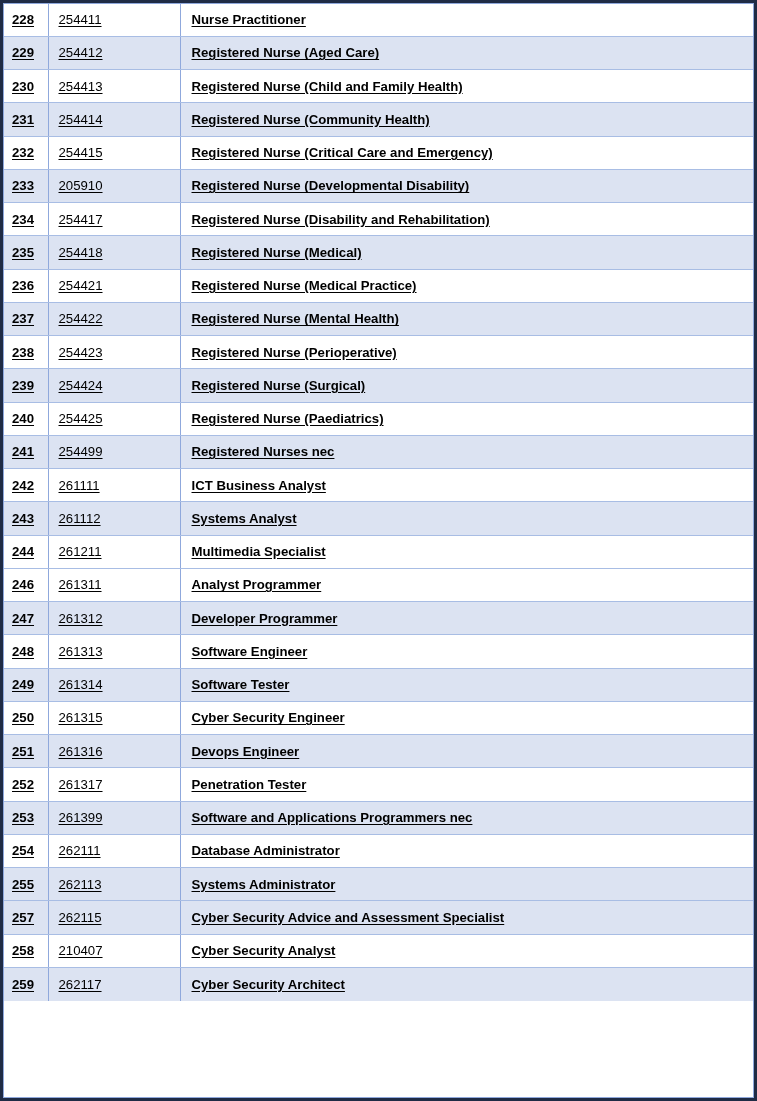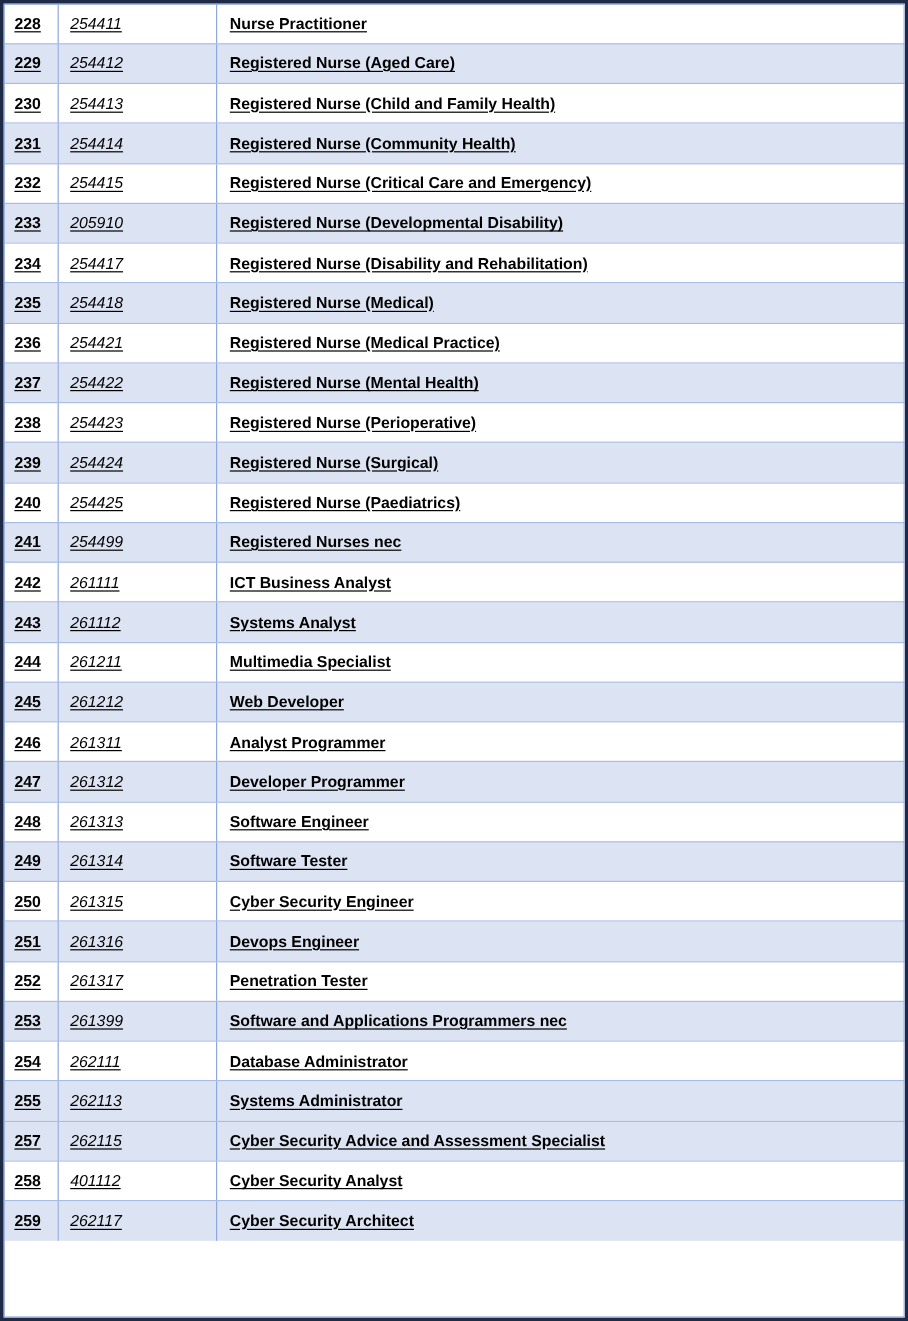--- a/index.html
+++ b/index.html
@@ -62,21 +62,20 @@
   }
 
   #occupation-table td.cell-index {
     font-weight: bold;
     text-align: left;
     padding-left: 9px;
   }
   #occupation-table td.cell-code {
     font-weight: normal;
     padding-left: 10px;
-    font-style: italic;
   }
   #occupation-table td.cell-name {
     font-weight: bold;
     padding-left: 11px;
     border-right: none;
   }
 
   #occupation-table td .u {
     text-decoration: underline;
     text-underline-offset: 2px;
@@ -179,25 +178,20 @@
         <tr class="band-blue">
           <td class="cell-index"><span class="u">243</span></td>
           <td class="cell-code"><span class="u">261112</span></td>
           <td class="cell-name"><span class="u">Systems Analyst</span></td>
         </tr>
         <tr class="band-white">
           <td class="cell-index"><span class="u">244</span></td>
           <td class="cell-code"><span class="u">261211</span></td>
           <td class="cell-name"><span class="u">Multimedia Specialist</span></td>
         </tr>
-        <tr class="band-blue">
-          <td class="cell-index"><span class="u">245</span></td>
-          <td class="cell-code"><span class="u">261212</span></td>
-          <td class="cell-name"><span class="u">Web Developer</span></td>
-        </tr>
         <tr class="band-white">
           <td class="cell-index"><span class="u">246</span></td>
           <td class="cell-code"><span class="u">261311</span></td>
           <td class="cell-name"><span class="u">Analyst Programmer</span></td>
         </tr>
         <tr class="band-blue">
           <td class="cell-index"><span class="u">247</span></td>
           <td class="cell-code"><span class="u">261312</span></td>
           <td class="cell-name"><span class="u">Developer Programmer</span></td>
         </tr>
@@ -241,21 +235,21 @@
           <td class="cell-code"><span class="u">262113</span></td>
           <td class="cell-name"><span class="u">Systems Administrator</span></td>
         </tr>
         <tr class="band-blue">
           <td class="cell-index"><span class="u">257</span></td>
           <td class="cell-code"><span class="u">262115</span></td>
           <td class="cell-name"><span class="u">Cyber Security Advice and Assessment Specialist</span></td>
         </tr>
         <tr class="band-white">
           <td class="cell-index"><span class="u">258</span></td>
-          <td class="cell-code"><span class="u">401112</span></td>
+          <td class="cell-code"><span class="u">210407</span></td>
           <td class="cell-name"><span class="u">Cyber Security Analyst</span></td>
         </tr>
         <tr class="band-blue">
           <td class="cell-index"><span class="u">259</span></td>
           <td class="cell-code"><span class="u">262117</span></td>
           <td class="cell-name"><span class="u">Cyber Security Architect</span></td>
         </tr>
       </tbody>
   </table>
 </div>

